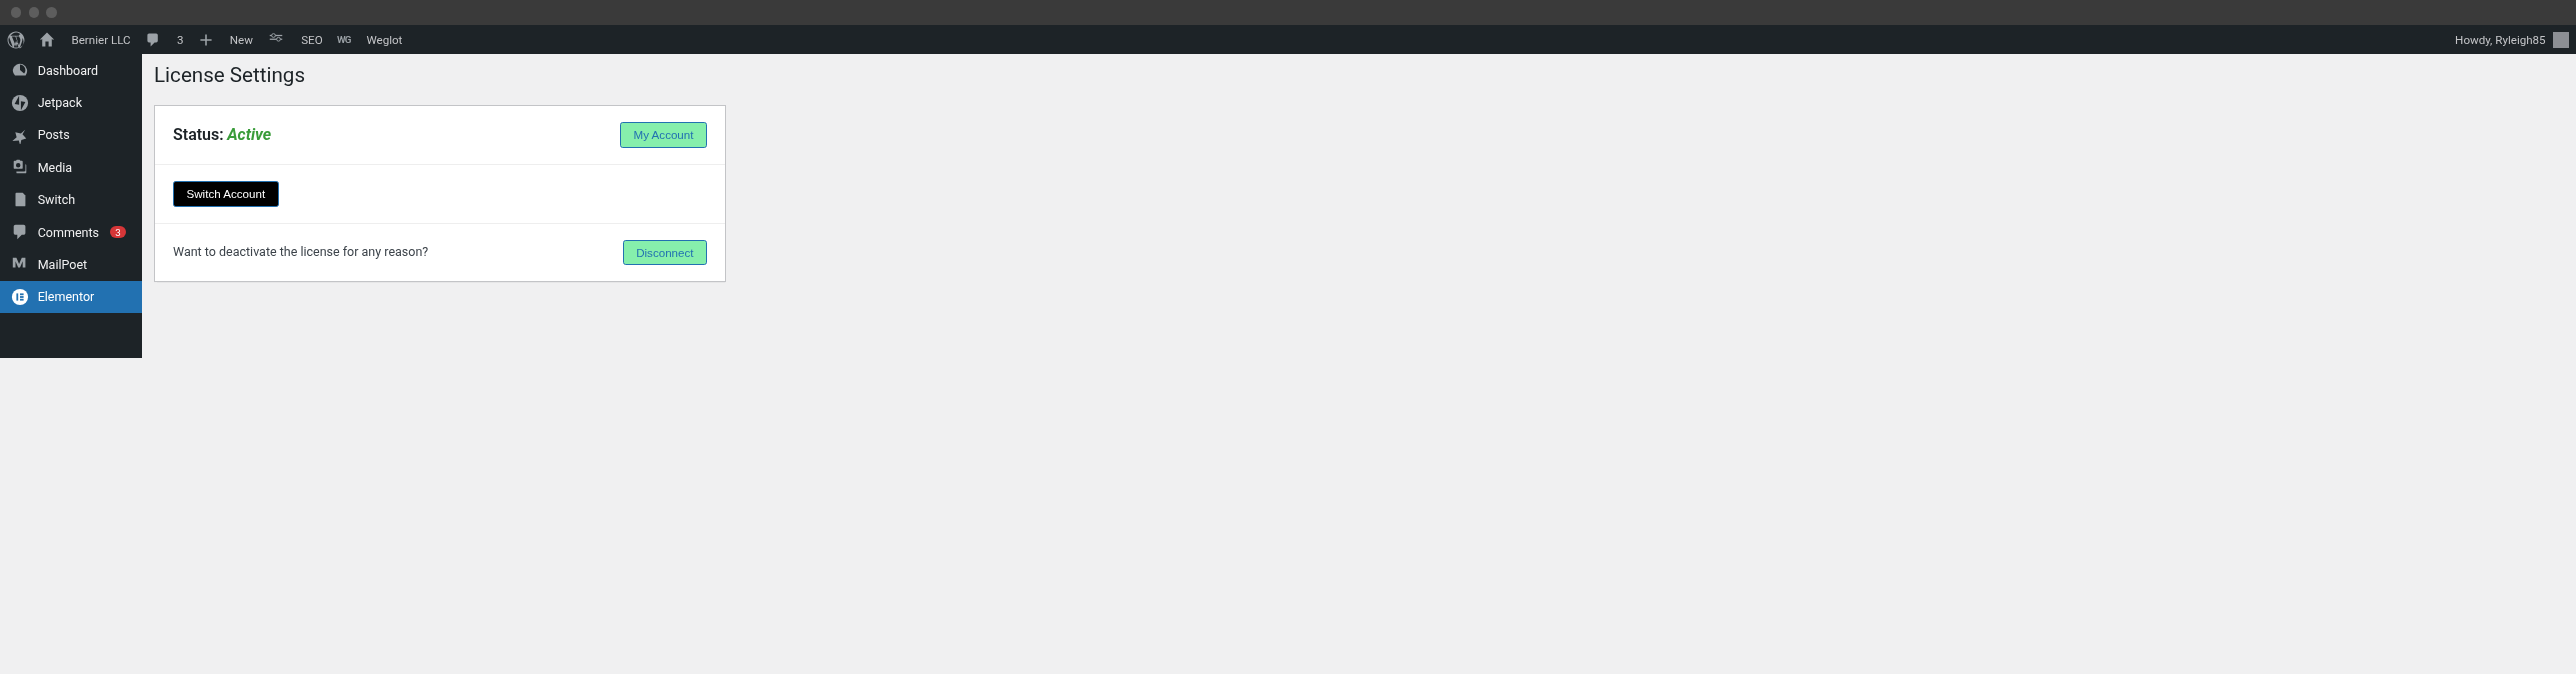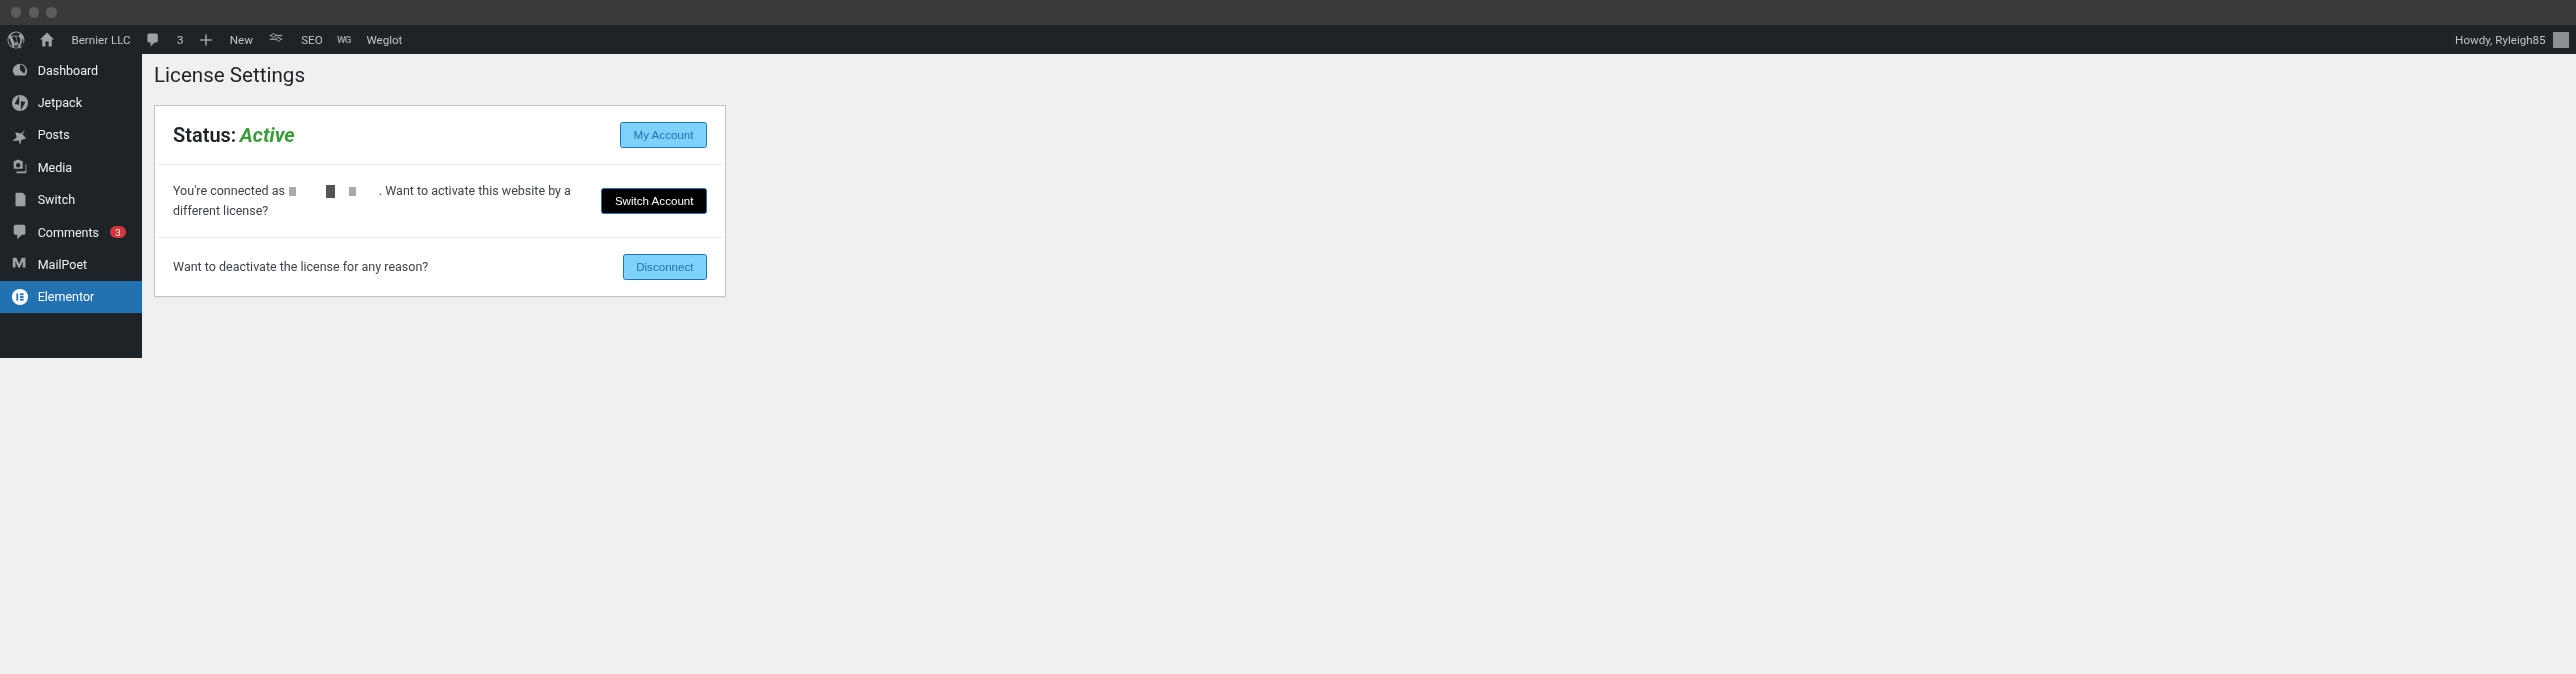--- a/index.html
+++ b/index.html
@@ -23,24 +23,24 @@
     .menu-item svg { width: 18px; height: 18px; fill: #9ca2a7; flex-shrink: 0; }
     .menu-item.active svg { fill: #fff; }
     .badge { background: #d63638; color: #fff; border-radius: 9px; font-size: 9.8px; padding: 0.9px 5.4px; margin-left: 1.8px; }
 
     .content { flex: 1; padding: 9px 12px 18px; }
     h1.page-title { font-size: 20.6px; font-weight: 400; margin: 0 0 18px 0; color: #1d2327; }
 
     .panel { background: #fff; border: 0.9px solid #c3c4c7; box-shadow: 0 0.9px 0.9px rgba(0,0,0,.04); max-width: 572px; }
     .panel-row { display: flex; align-items: center; justify-content: space-between; padding: 16px 18px; border-bottom: 0.9px solid #eee; }
     .panel-row:last-child { border-bottom: none; }
-    .status-label { font-size: 20px; font-weight: 600; }
+    .status-label { font-size: 16px; font-weight: 600; }
     .status-value { font-style: italic; font-weight: 700; color: #3a9c3a; }
 
-    .btn { border: 0.9px solid #2271b1; background: #7dd3fc; color: #2271b1; padding: 5.4px 12.5px; font-size: 11.6px; border-radius: 2.7px; cursor: pointer; }
+    .btn { border: 0.9px solid #2271b1; background: #86efac; color: #2271b1; padding: 5.4px 12.5px; font-size: 11.6px; border-radius: 2.7px; cursor: pointer; }
     .btn.primary { background: #000000; color: #fff; border-color: #2271b1; }
 
     .row-text { font-size: 12.5px; color: #3c434a; line-height: 1.6; flex: 1; padding-right: 18px; }
     .redact { display: inline-block; width: 9px; height: 12.5px; background: #555; vertical-align: middle; margin: 0 0.9px; }
     .redact.light { background: #aaa; width: 7.2px; height: 9px; }
   </style>
 </head>
 <body>
 
 <div class="macos-titlebar">
@@ -159,30 +159,20 @@
     <div class="panel">
       <div class="panel-row">
         <div>
           <span class="status-label">Status:</span>
           <span class="status-label status-value">Active</span>
         </div>
         <button class="btn">My Account</button>
       </div>
 
       <div class="panel-row">
-        <div class="row-text">
-          <span>You're connected as</span>
-          <span class="redact light"></span>
-          &nbsp;&nbsp;&nbsp;&nbsp;&nbsp;&nbsp;&nbsp;
-          <span class="redact"></span>
-          &nbsp;&nbsp;
-          <span class="redact light"></span>
-          &nbsp;&nbsp;&nbsp;&nbsp;&nbsp;
-          <span>. Want to activate this website by a different license?</span>
-        </div>
         <button class="btn primary">Switch Account</button>
       </div>
 
       <div class="panel-row">
         <div class="row-text">Want to deactivate the license for any reason?</div>
         <button class="btn">Disconnect</button>
       </div>
     </div>
   </div>
 </div>

